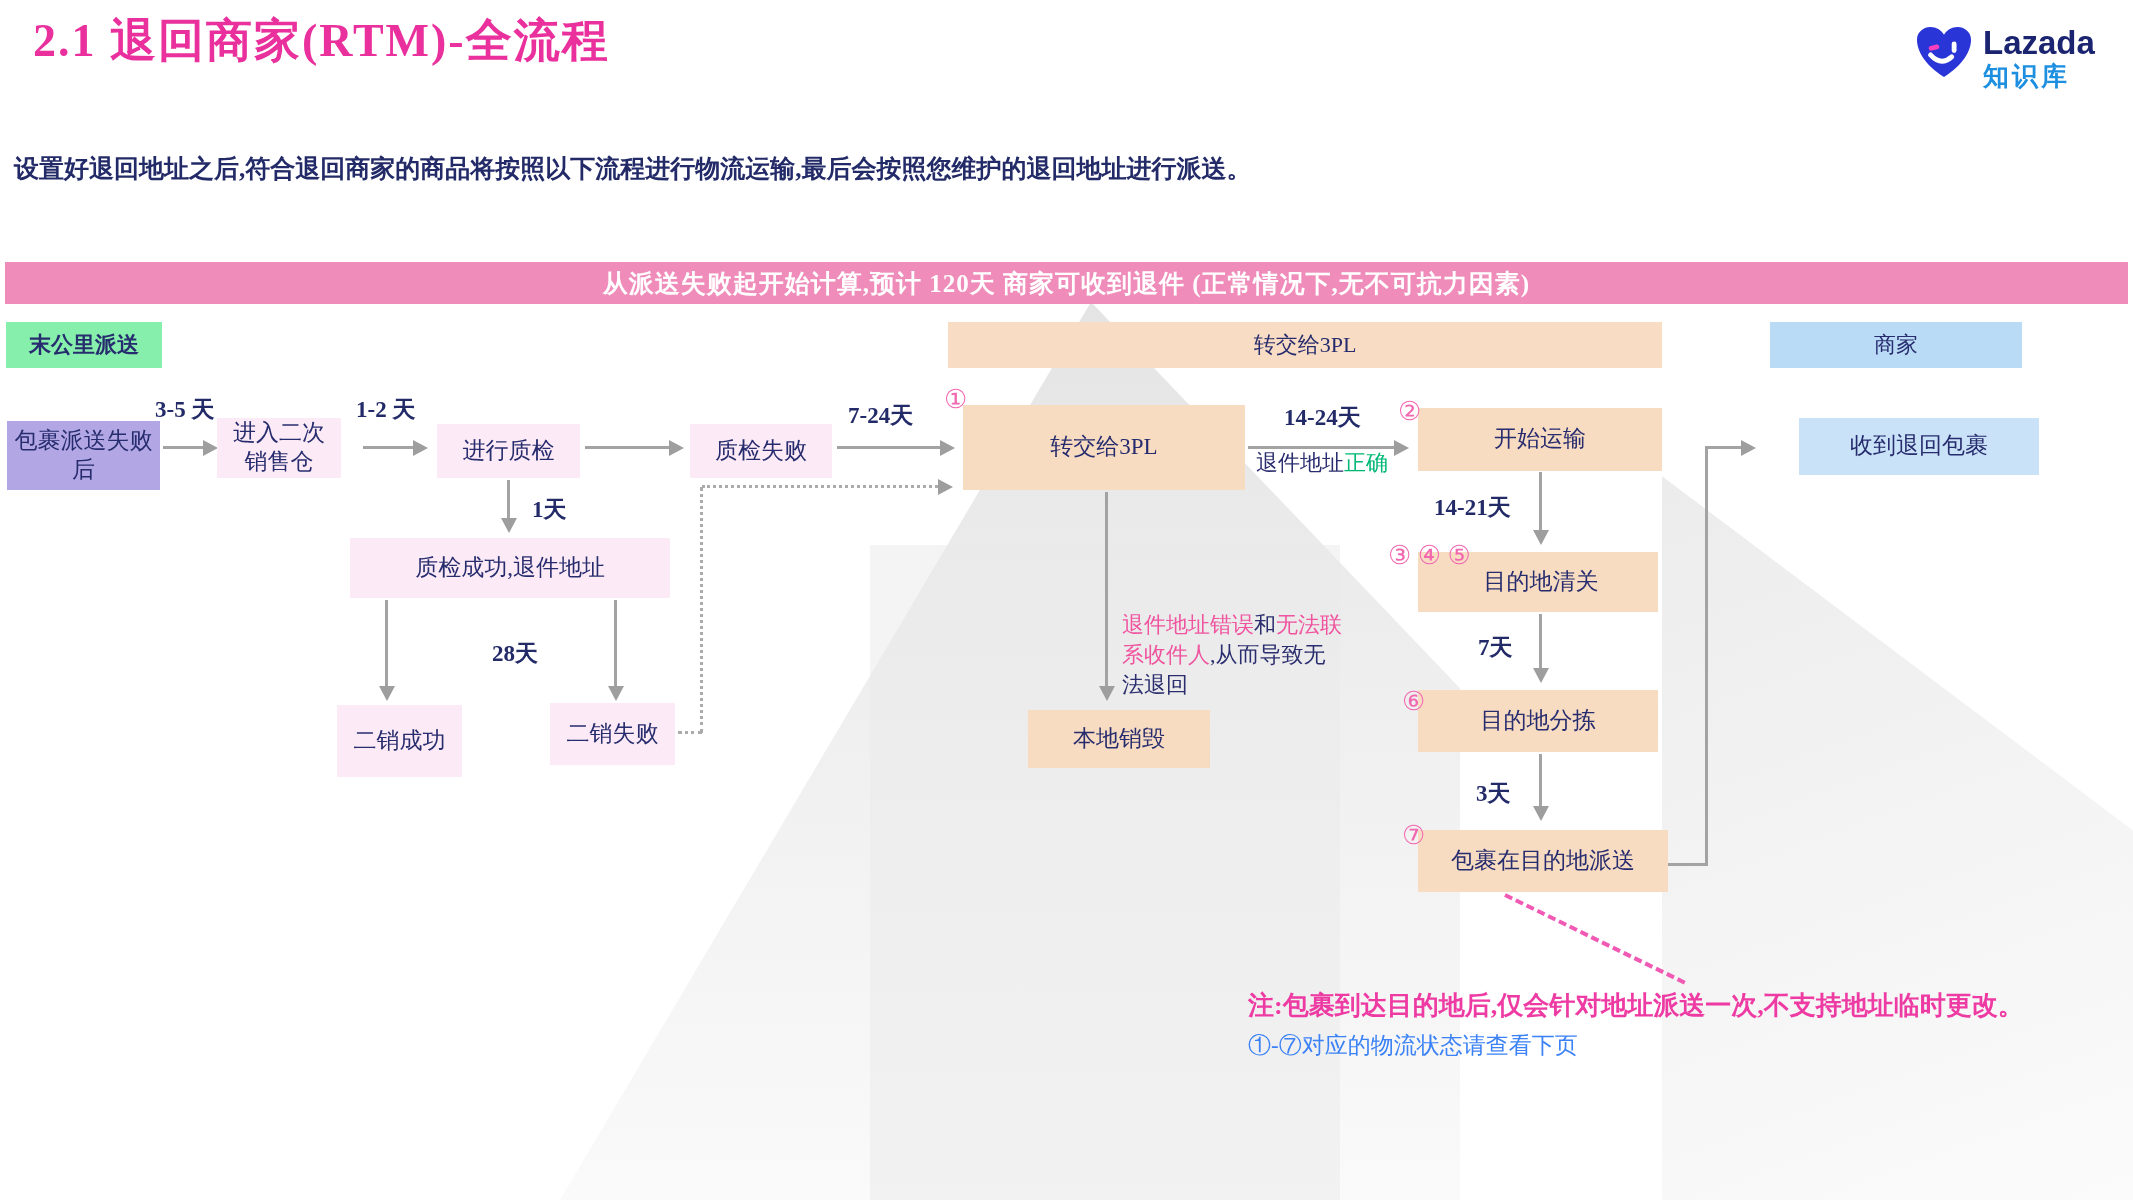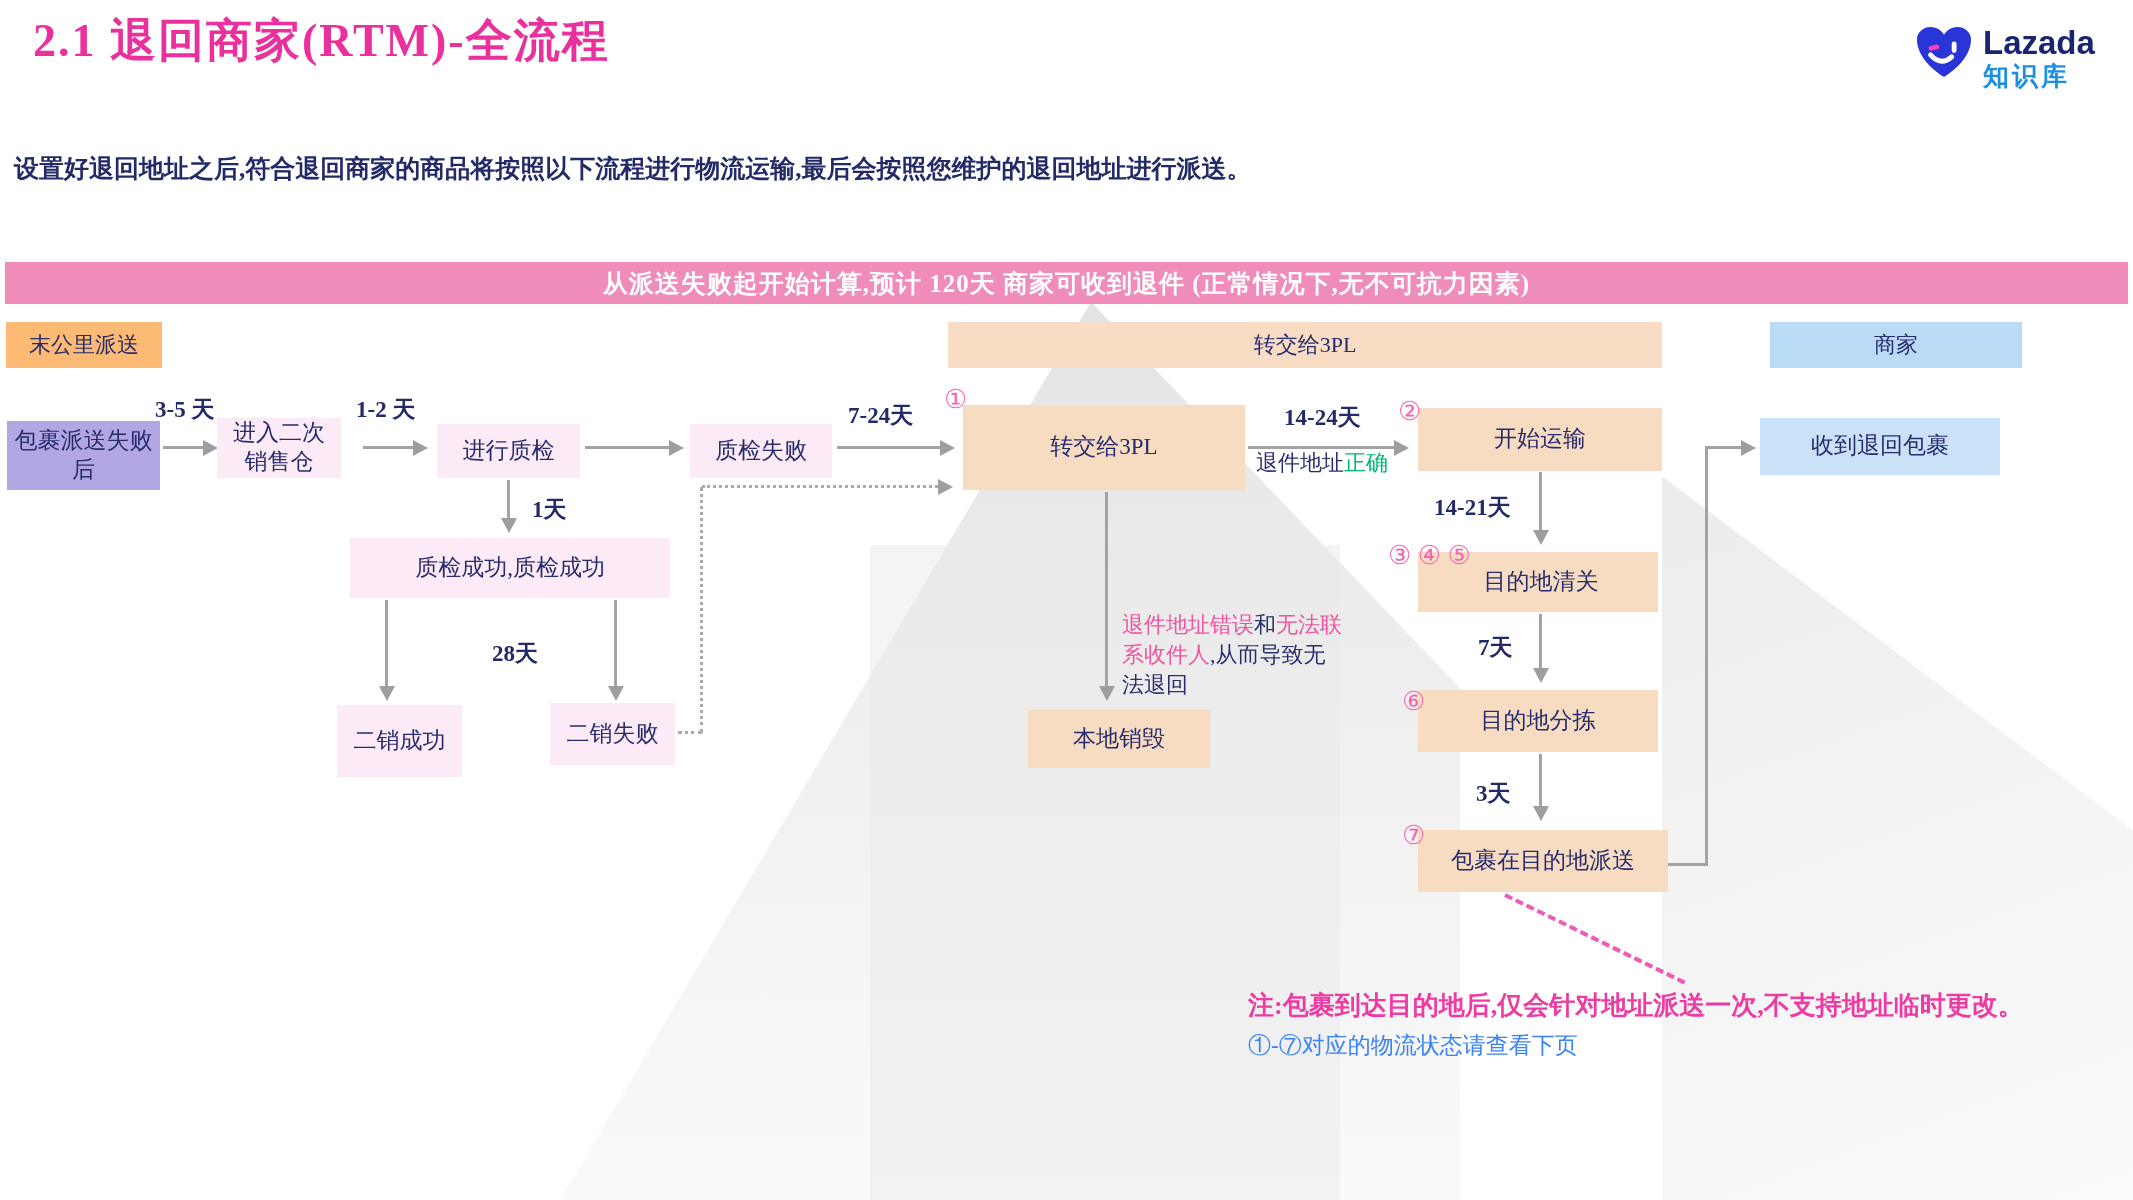--- a/index.html
+++ b/index.html
@@ -12,26 +12,26 @@
            background:linear-gradient(180deg,#e4e4e4 0%,#efefef 45%,#fafafa 100%);}
   .bg-face{left:870px;top:545px;width:470px;height:655px;background:#eaeaea;opacity:.5;}
   .bg-right{left:1662px;top:430px;width:471px;height:770px;
             clip-path:polygon(0 6%,100% 52%,100% 100%,0 100%);
             background:linear-gradient(160deg,#ebebeb 0%,#f4f4f4 55%,#fbfbfb 100%);}
   .box{position:absolute;z-index:2;display:flex;align-items:center;justify-content:center;
        text-align:center;color:#272c6e;font-size:23px;line-height:1.25;padding:2px 6px;box-sizing:border-box;}
   .lane{position:absolute;z-index:2;height:46px;display:flex;align-items:center;justify-content:center;
         color:#272c6e;font-size:22px;}
   .purple{background:#b2a7e4;}
-  .purple-l{background:#fdba74;}
+  .purple-l{background:#86efac;font-weight:bold;}
   .pink{background:#fcebf6;}
   .pink-l{background:#fbe7f4;}
   .orange{background:#f7dcc2;}
   .orange-l{background:#f8dcc3;}
-  .blue{background:#c9e2f8;}
+  .blue{background:#c9e2f8;margin-left:39px;}
   .blue-l{background:#badbf5;}
   
   .ln-h{position:absolute;z-index:1;height:3px;background:#a3a3a3;}
   .ln-v{position:absolute;z-index:1;width:3px;background:#a3a3a3;}
   .ah-r{position:absolute;z-index:1;width:0;height:0;border-top:8px solid transparent;
         border-bottom:8px solid transparent;border-left:15px solid #9e9e9e;}
   .ah-d{position:absolute;z-index:1;width:0;height:0;border-left:8px solid transparent;
         border-right:8px solid transparent;border-top:15px solid #9e9e9e;}
   .dot-h{position:absolute;z-index:1;height:0;border-top:3px dotted #ababab;}
   .dot-v{position:absolute;z-index:1;width:0;border-left:3px dotted #ababab;}
@@ -85,21 +85,21 @@
   <div class="lane orange-l" style="left:948px;top:322px;width:714px;">转交给3PL</div>
   <div class="lane blue-l" style="left:1770px;top:322px;width:252px;">商家</div>
 
   <div class="box purple" style="left:7px;top:421px;width:153px;height:69px;">包裹派送失败后</div>
   <div class="box pink" style="left:217px;top:418px;width:124px;height:60px;">进入二次销售仓</div>
   <div class="box pink" style="left:437px;top:424px;width:143px;height:54px;">进行质检</div>
   <div class="box pink" style="left:690px;top:424px;width:142px;height:54px;">质检失败</div>
   <div class="box orange" style="left:963px;top:405px;width:282px;height:85px;">转交给3PL</div>
   <div class="box orange" style="left:1418px;top:408px;width:244px;height:63px;">开始运输</div>
   <div class="box blue" style="left:1760px;top:418px;width:240px;height:57px;">收到退回包裹</div>
-  <div class="box pink" style="left:350px;top:538px;width:320px;height:60px;">质检成功,质检成功</div>
+  <div class="box pink" style="left:350px;top:538px;width:320px;height:60px;">质检成功,退件地址</div>
   <div class="box pink" style="left:337px;top:705px;width:125px;height:72px;">二销成功</div>
   <div class="box pink" style="left:550px;top:703px;width:125px;height:62px;">二销失败</div>
   <div class="box orange" style="left:1028px;top:710px;width:182px;height:58px;">本地销毁</div>
   <div class="box orange" style="left:1418px;top:552px;width:240px;height:60px;padding-left:12px;">目的地清关</div>
   <div class="box orange" style="left:1418px;top:690px;width:240px;height:62px;">目的地分拣</div>
   <div class="box orange" style="left:1418px;top:830px;width:250px;height:62px;">包裹在目的地派送</div>
 
   <div class="ln-h" style="left:163px;top:446px;width:42px;"></div>
   <div class="ah-r" style="left:203px;top:440px;"></div>
   <div class="ln-h" style="left:363px;top:446px;width:52px;"></div>

